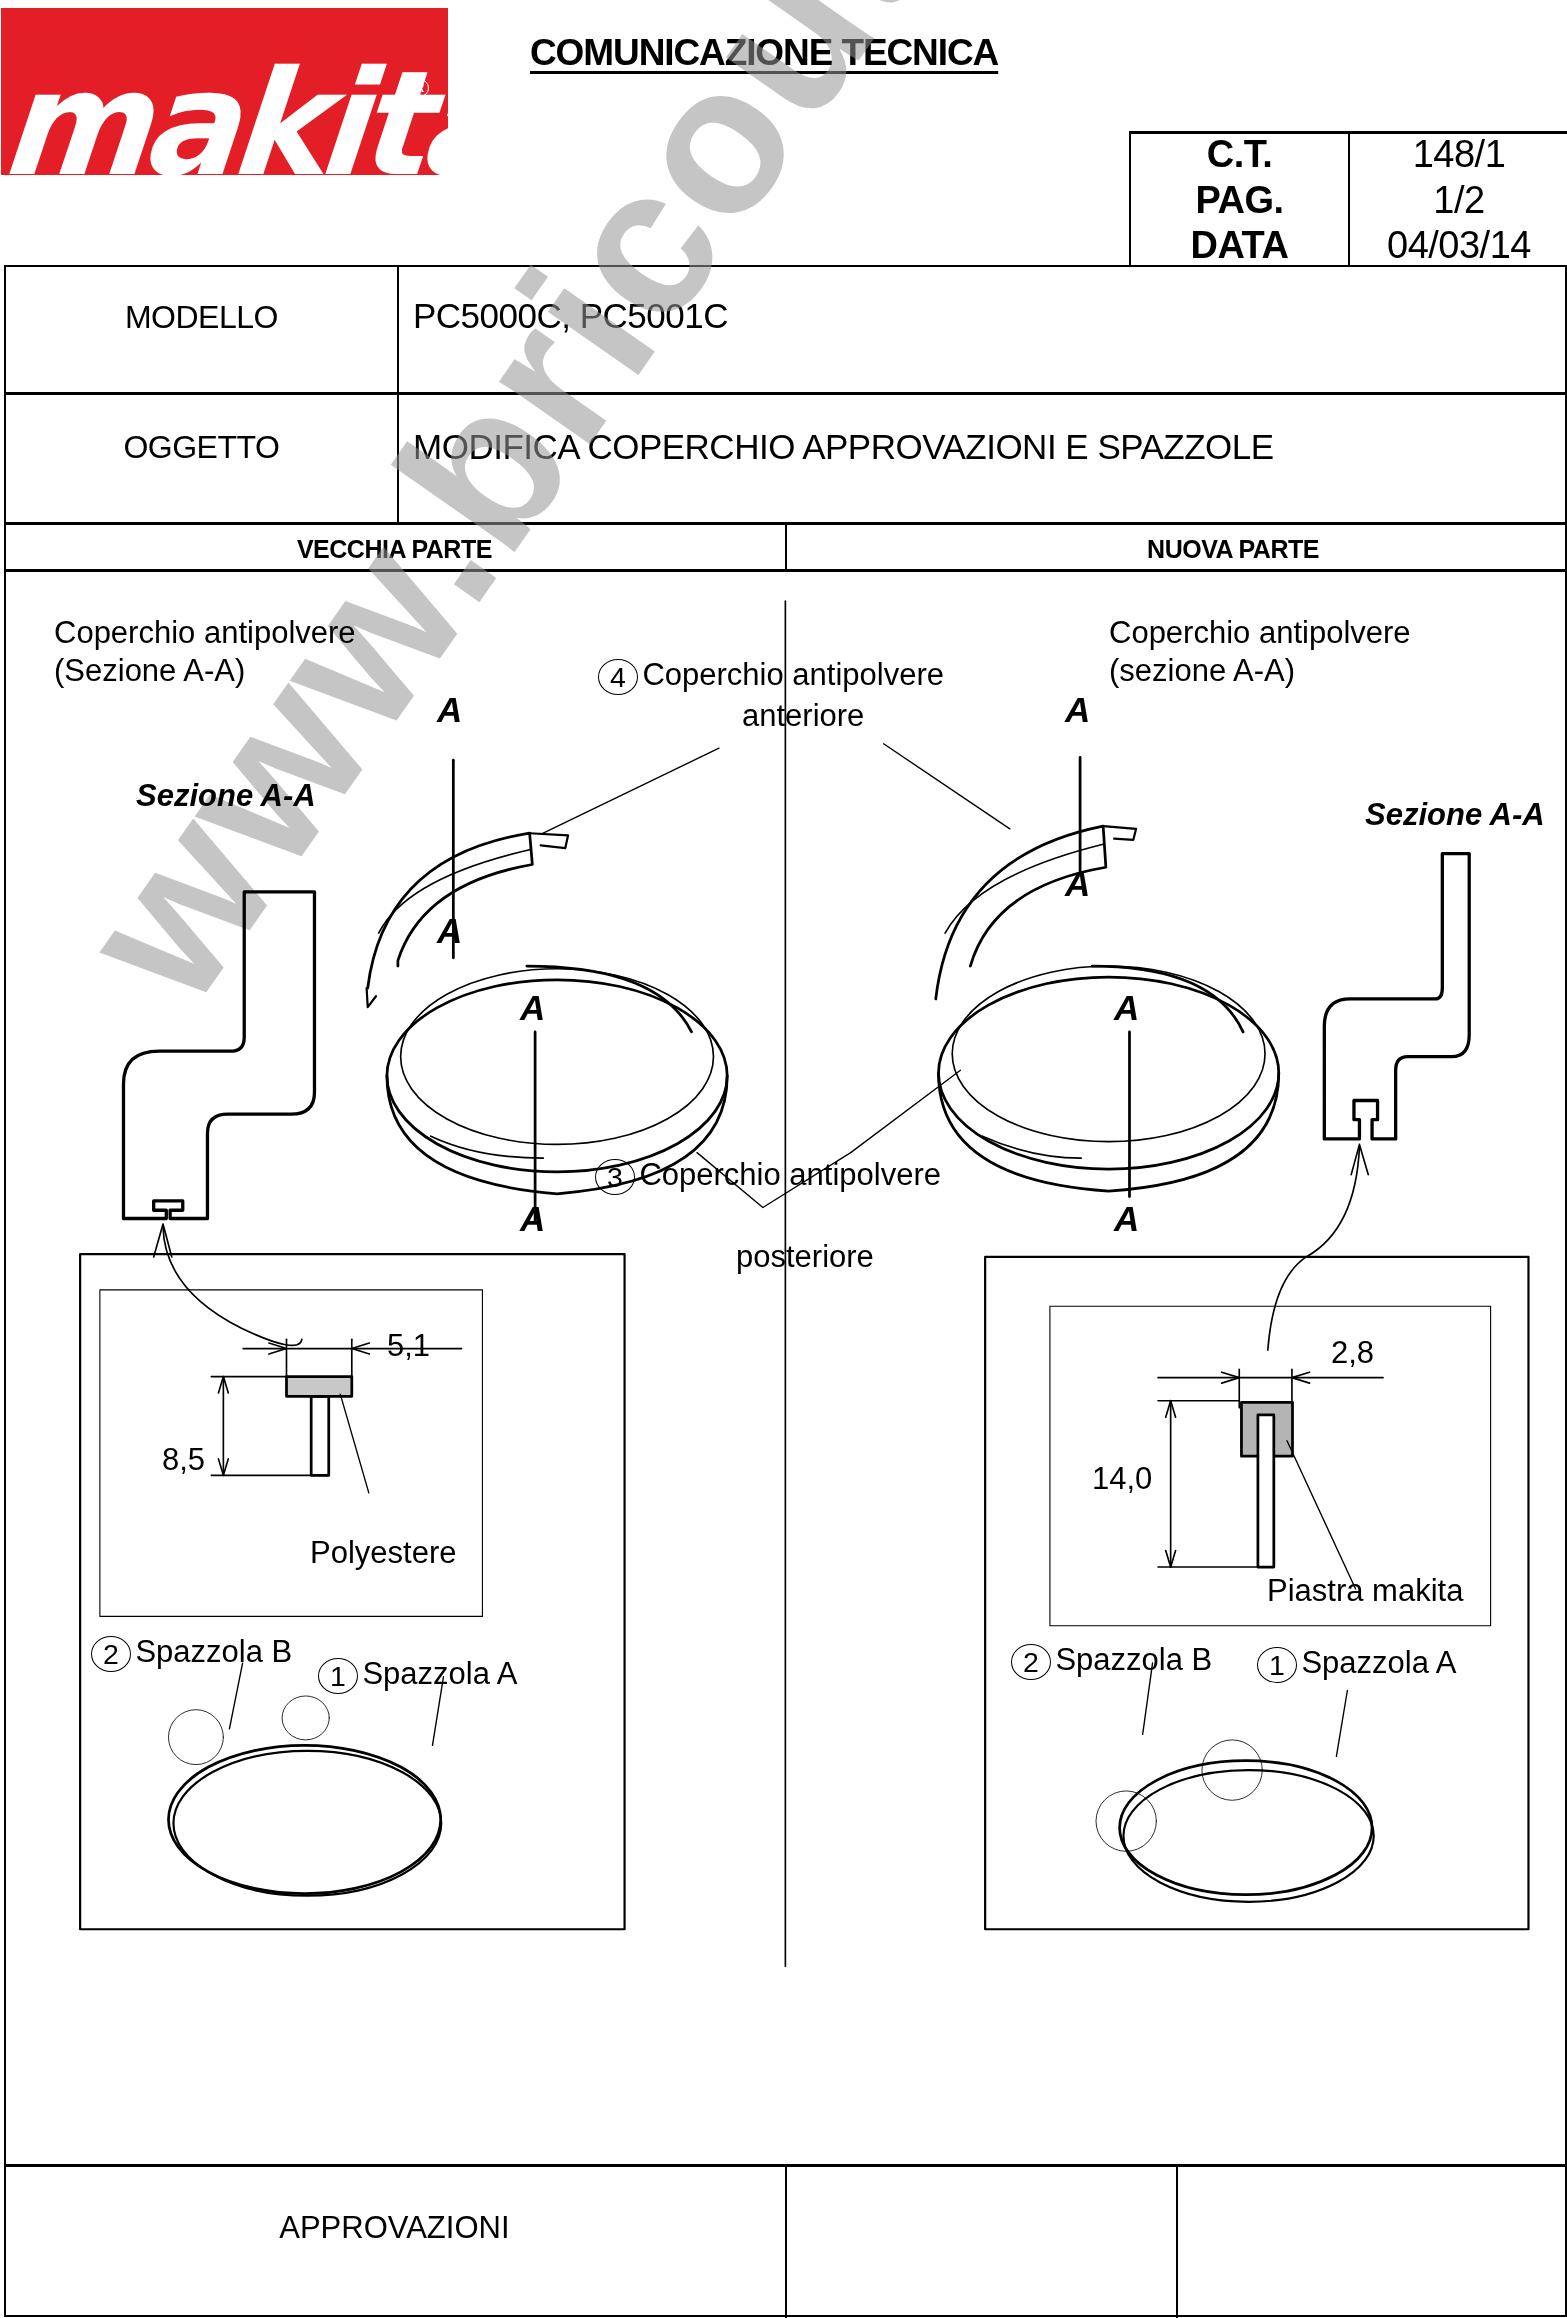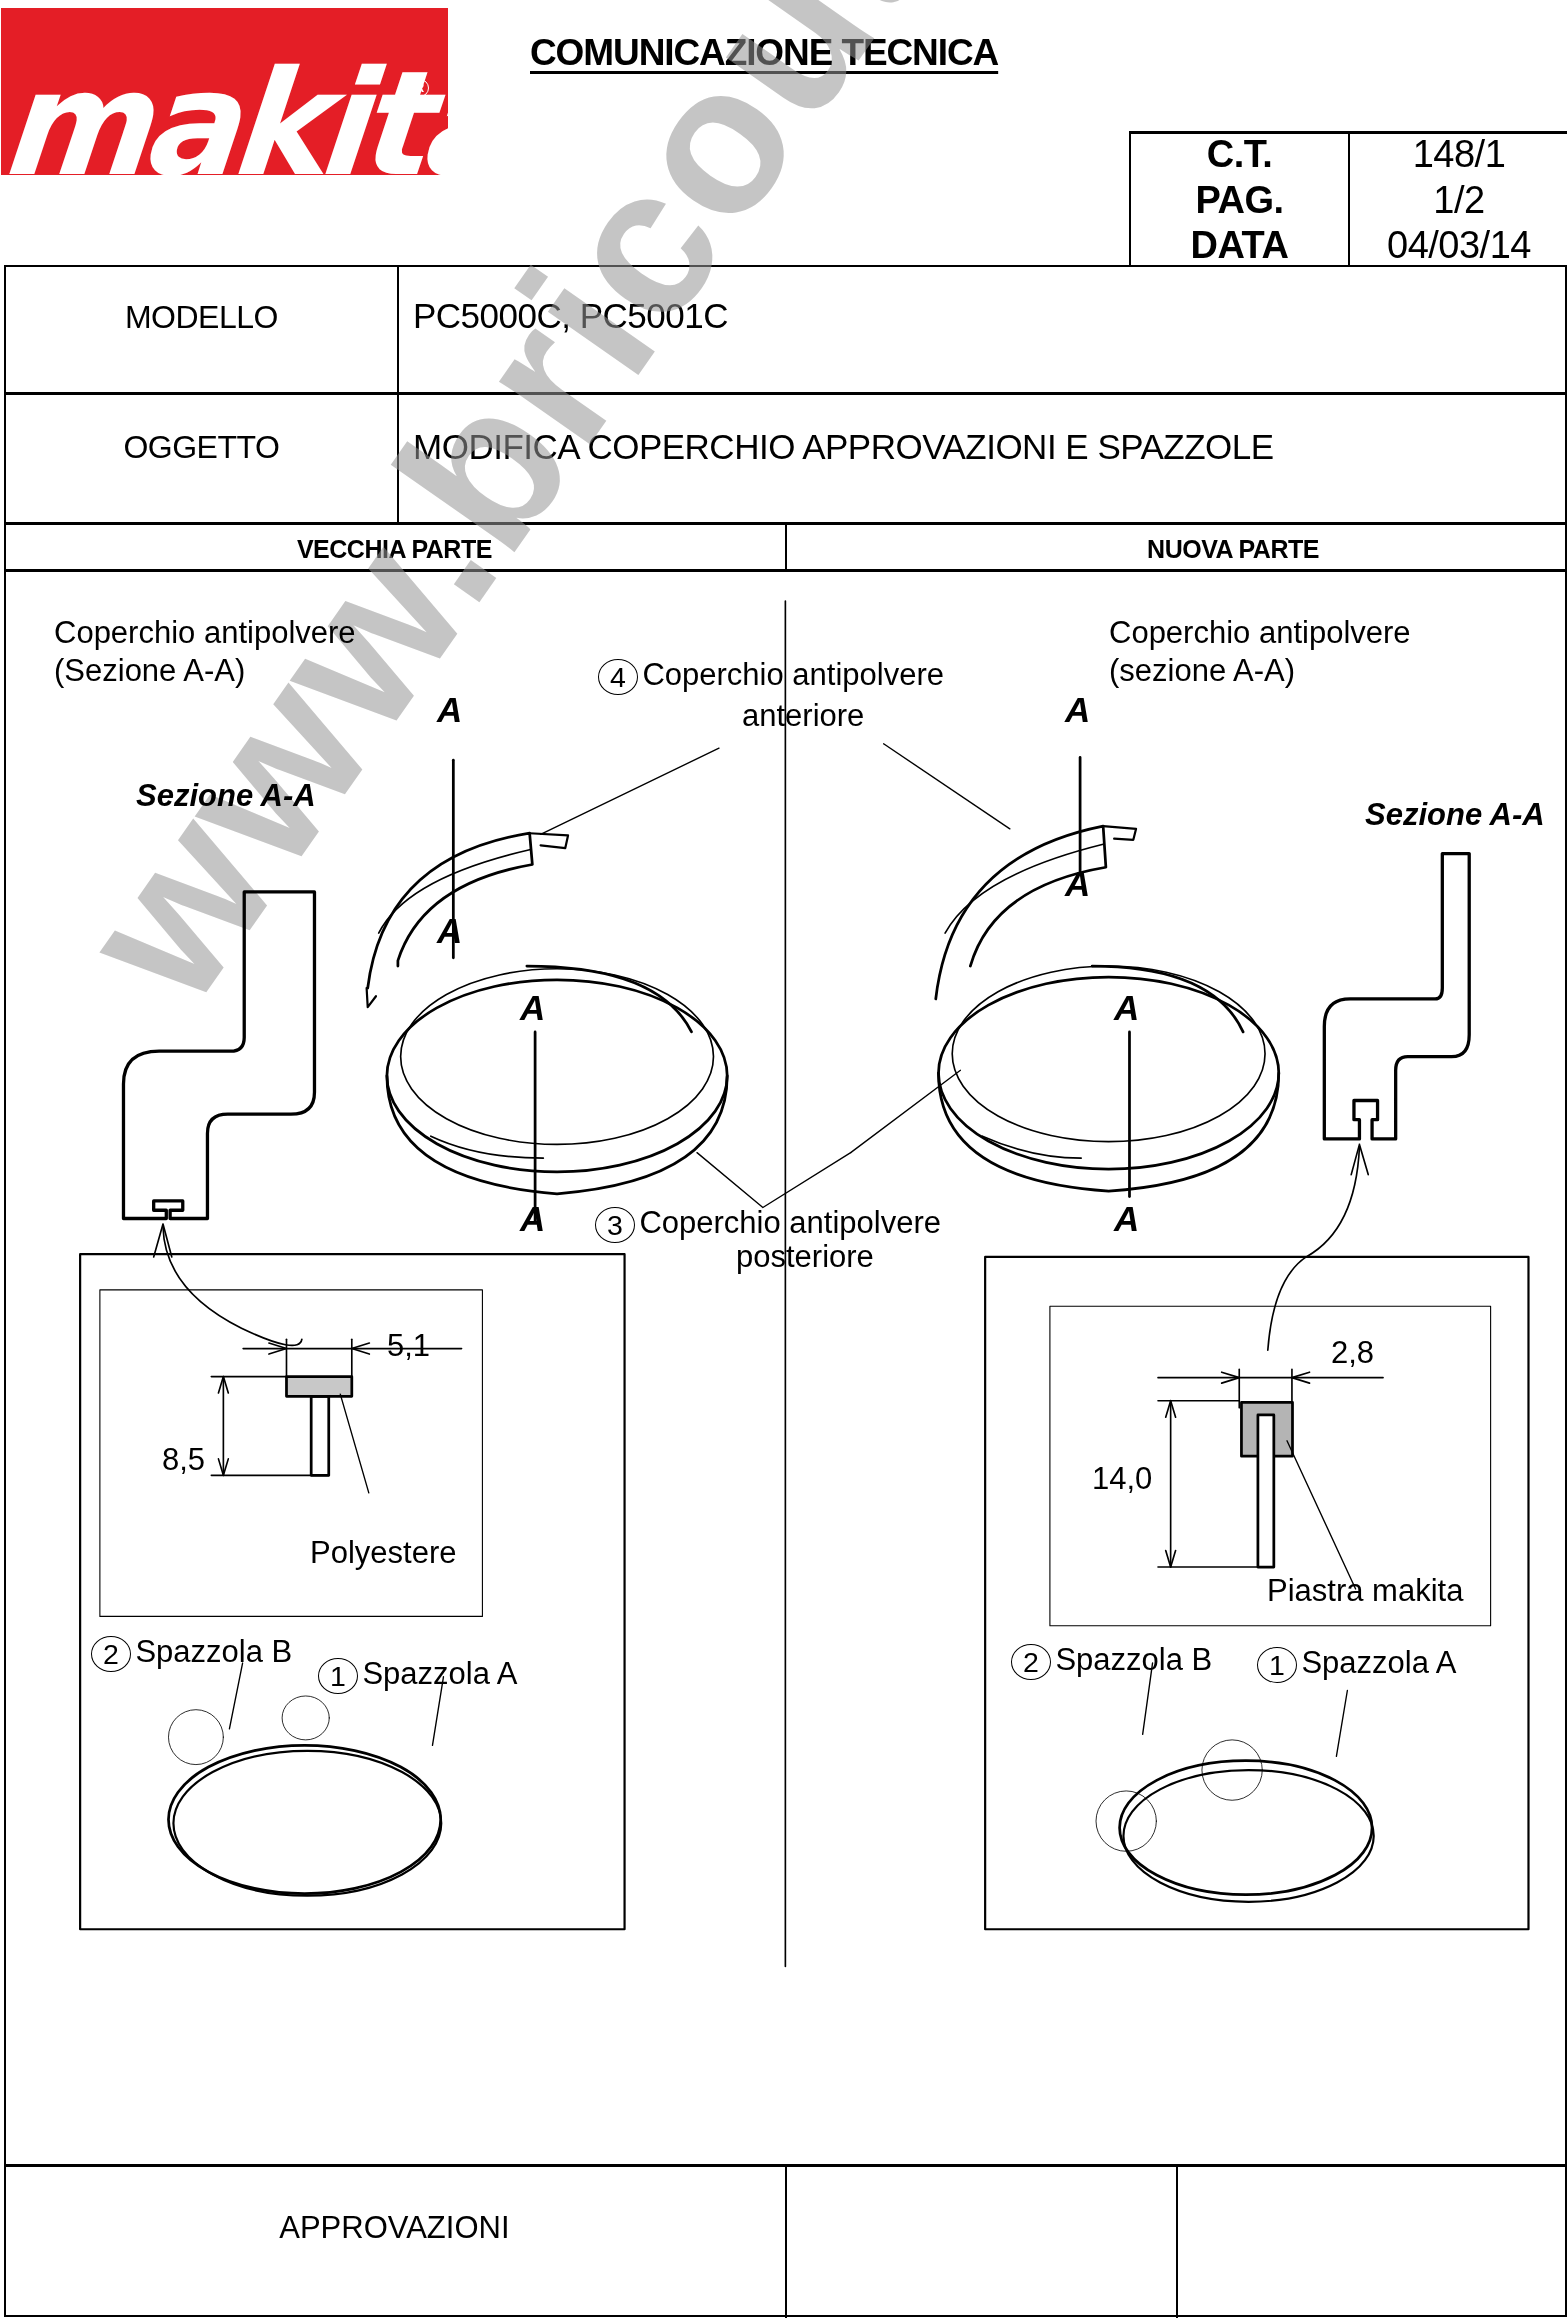--- a/index.html
+++ b/index.html
@@ -178,21 +178,21 @@
   <span class="circ">2</span><span>Spazzola B</span>
 </div>
 <div class="abs txt" style="left:318px;top:1655px">
   <span class="circ">1</span><span>Spazzola A</span>
 </div>
 
 <div class="abs txt" style="left:598px;top:656px">
   <span class="circ">4</span><span>Coperchio antipolvere</span>
 </div>
 <div class="abs txt" style="left:742px;top:697px">anteriore</div>
-<div class="abs txt" style="left:595px;top:1204px">
+<div class="abs txt" style="left:595px;top:1156px">
   <span class="circ">3</span><span>Coperchio antipolvere</span>
 </div>
 <div class="abs txt" style="left:736px;top:1238px">posteriore</div>
 
 <div class="abs txt" style="left:1109px;top:614px">Coperchio antipolvere</div>
 <div class="abs txt" style="left:1109px;top:652px">(sezione A-A)</div>
 <div class="abs txt bold-it" style="left:1365px;top:796px">Sezione A-A</div>
 <div class="abs sec-A" style="left:1065px;top:690px">A</div>
 <div class="abs sec-A" style="left:1065px;top:864px">A</div>
 <div class="abs sec-A" style="left:1114px;top:988px">A</div>

